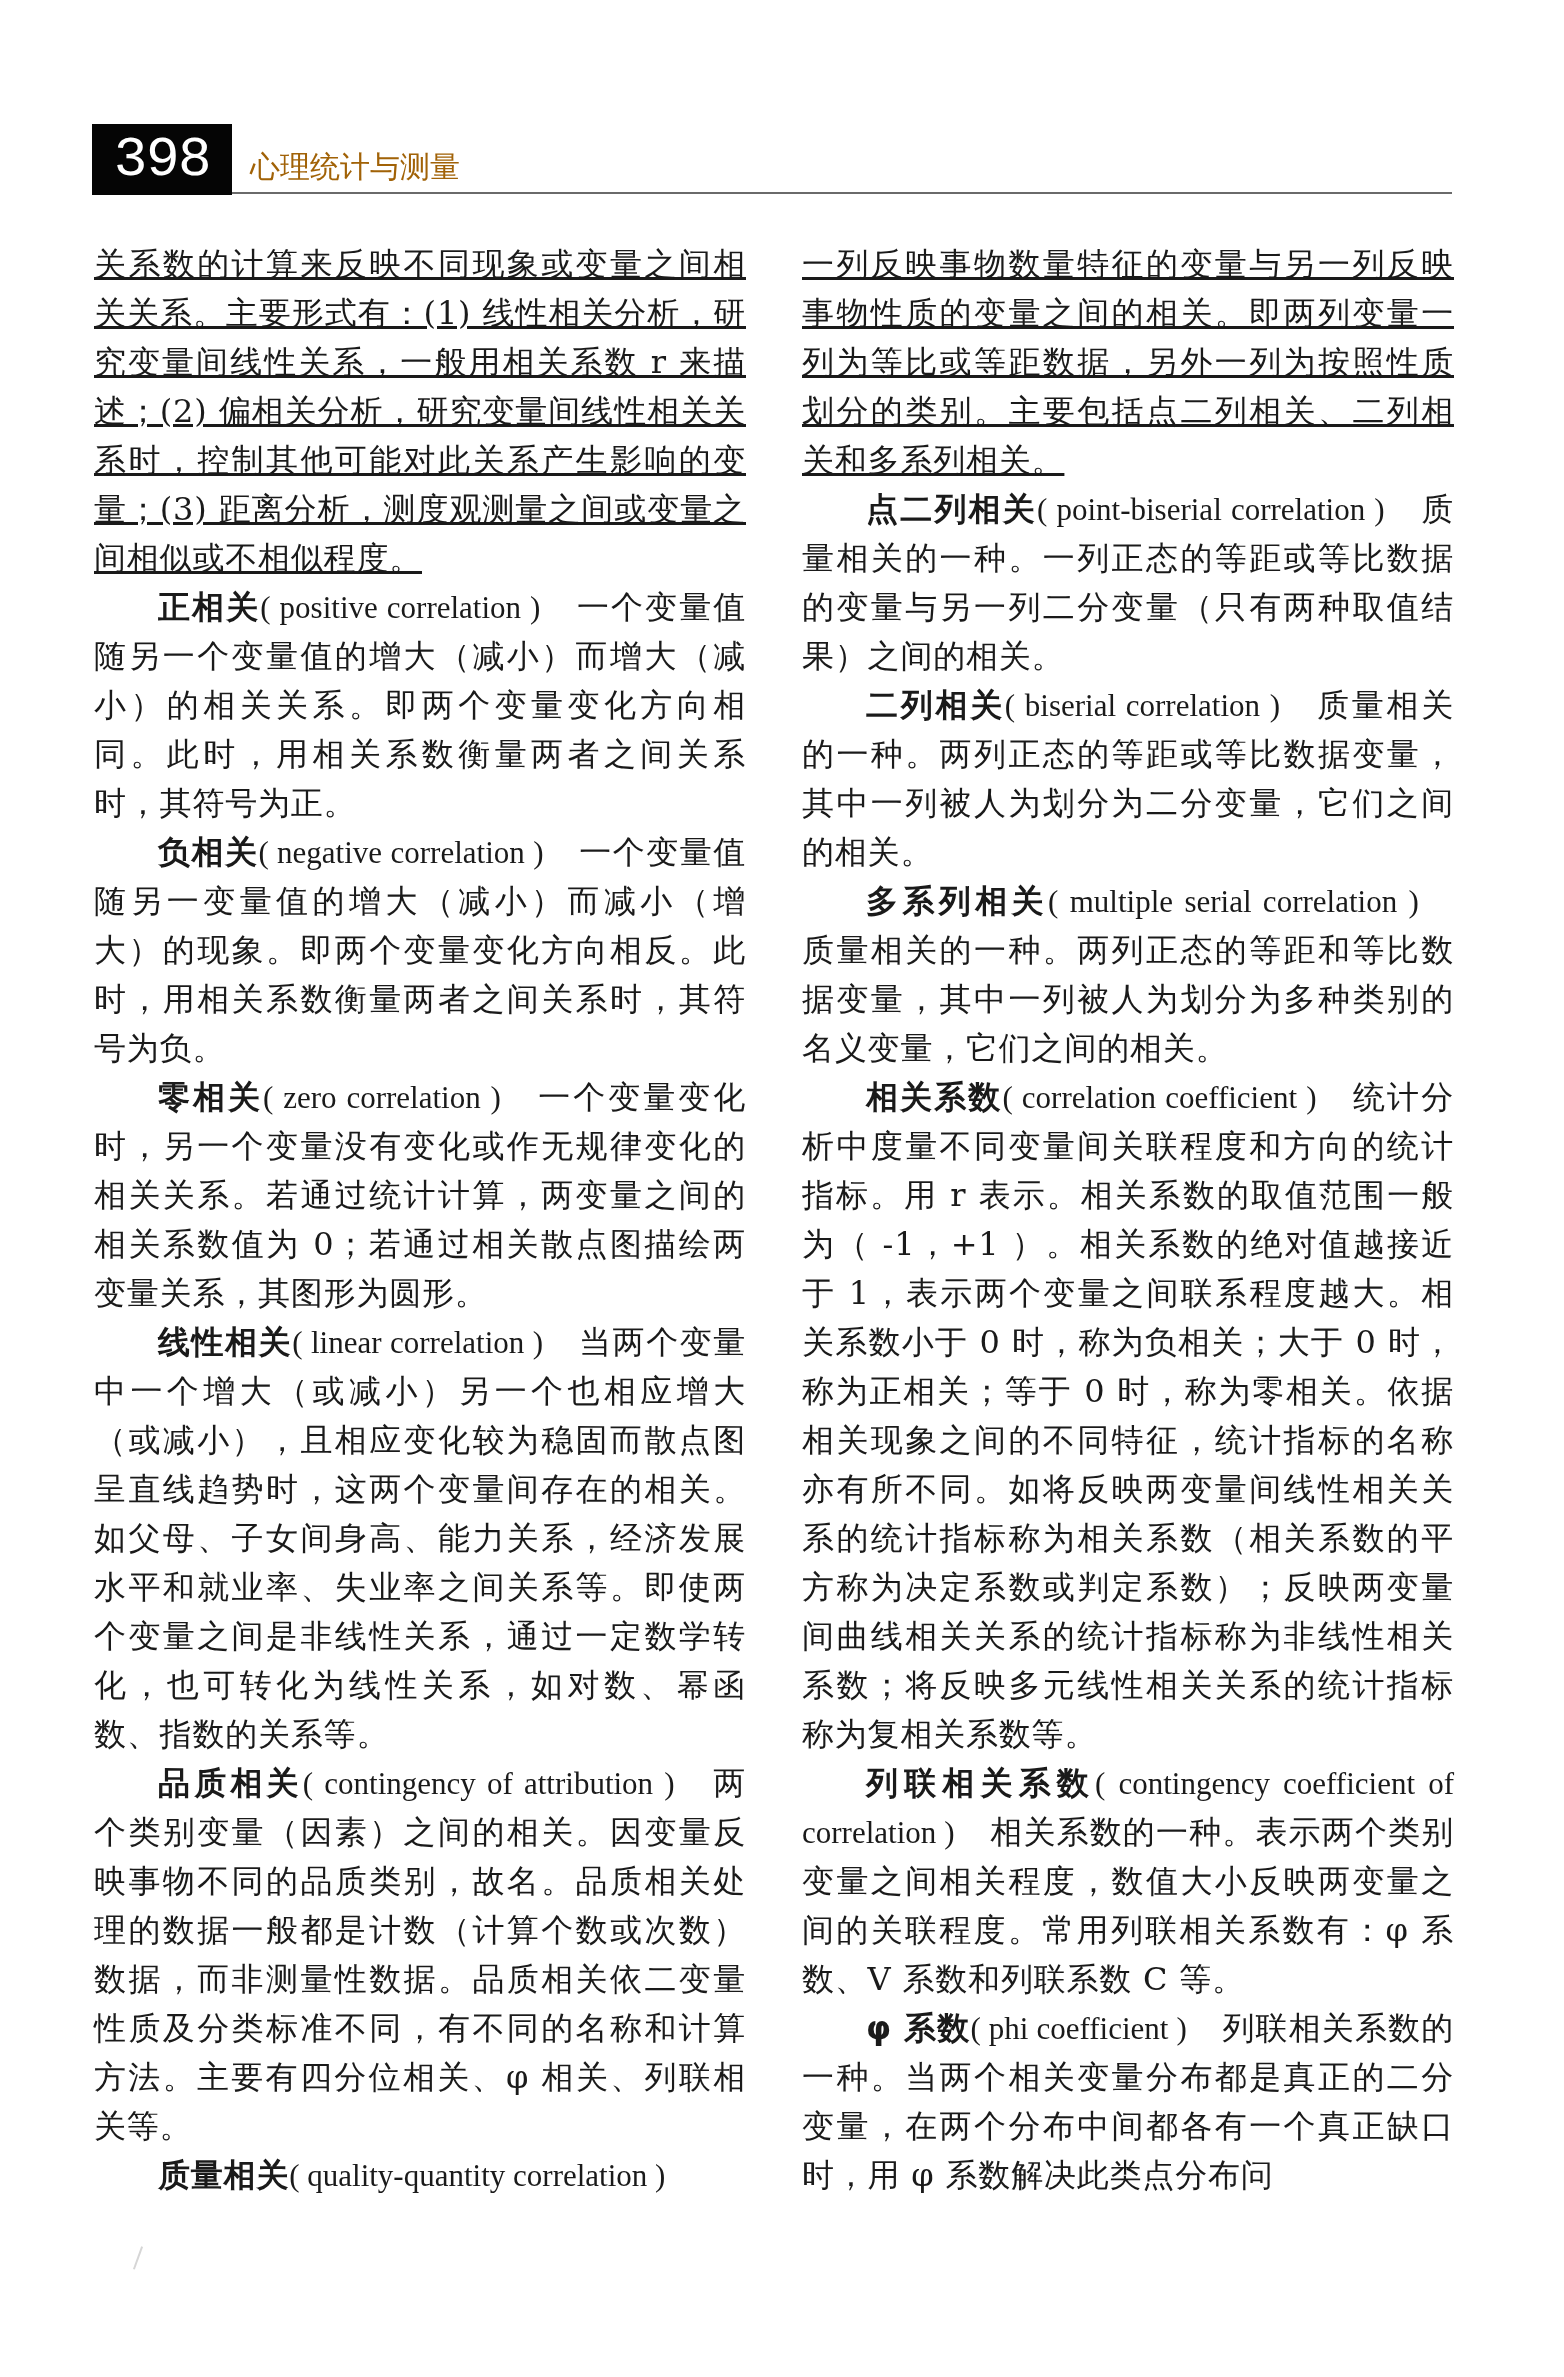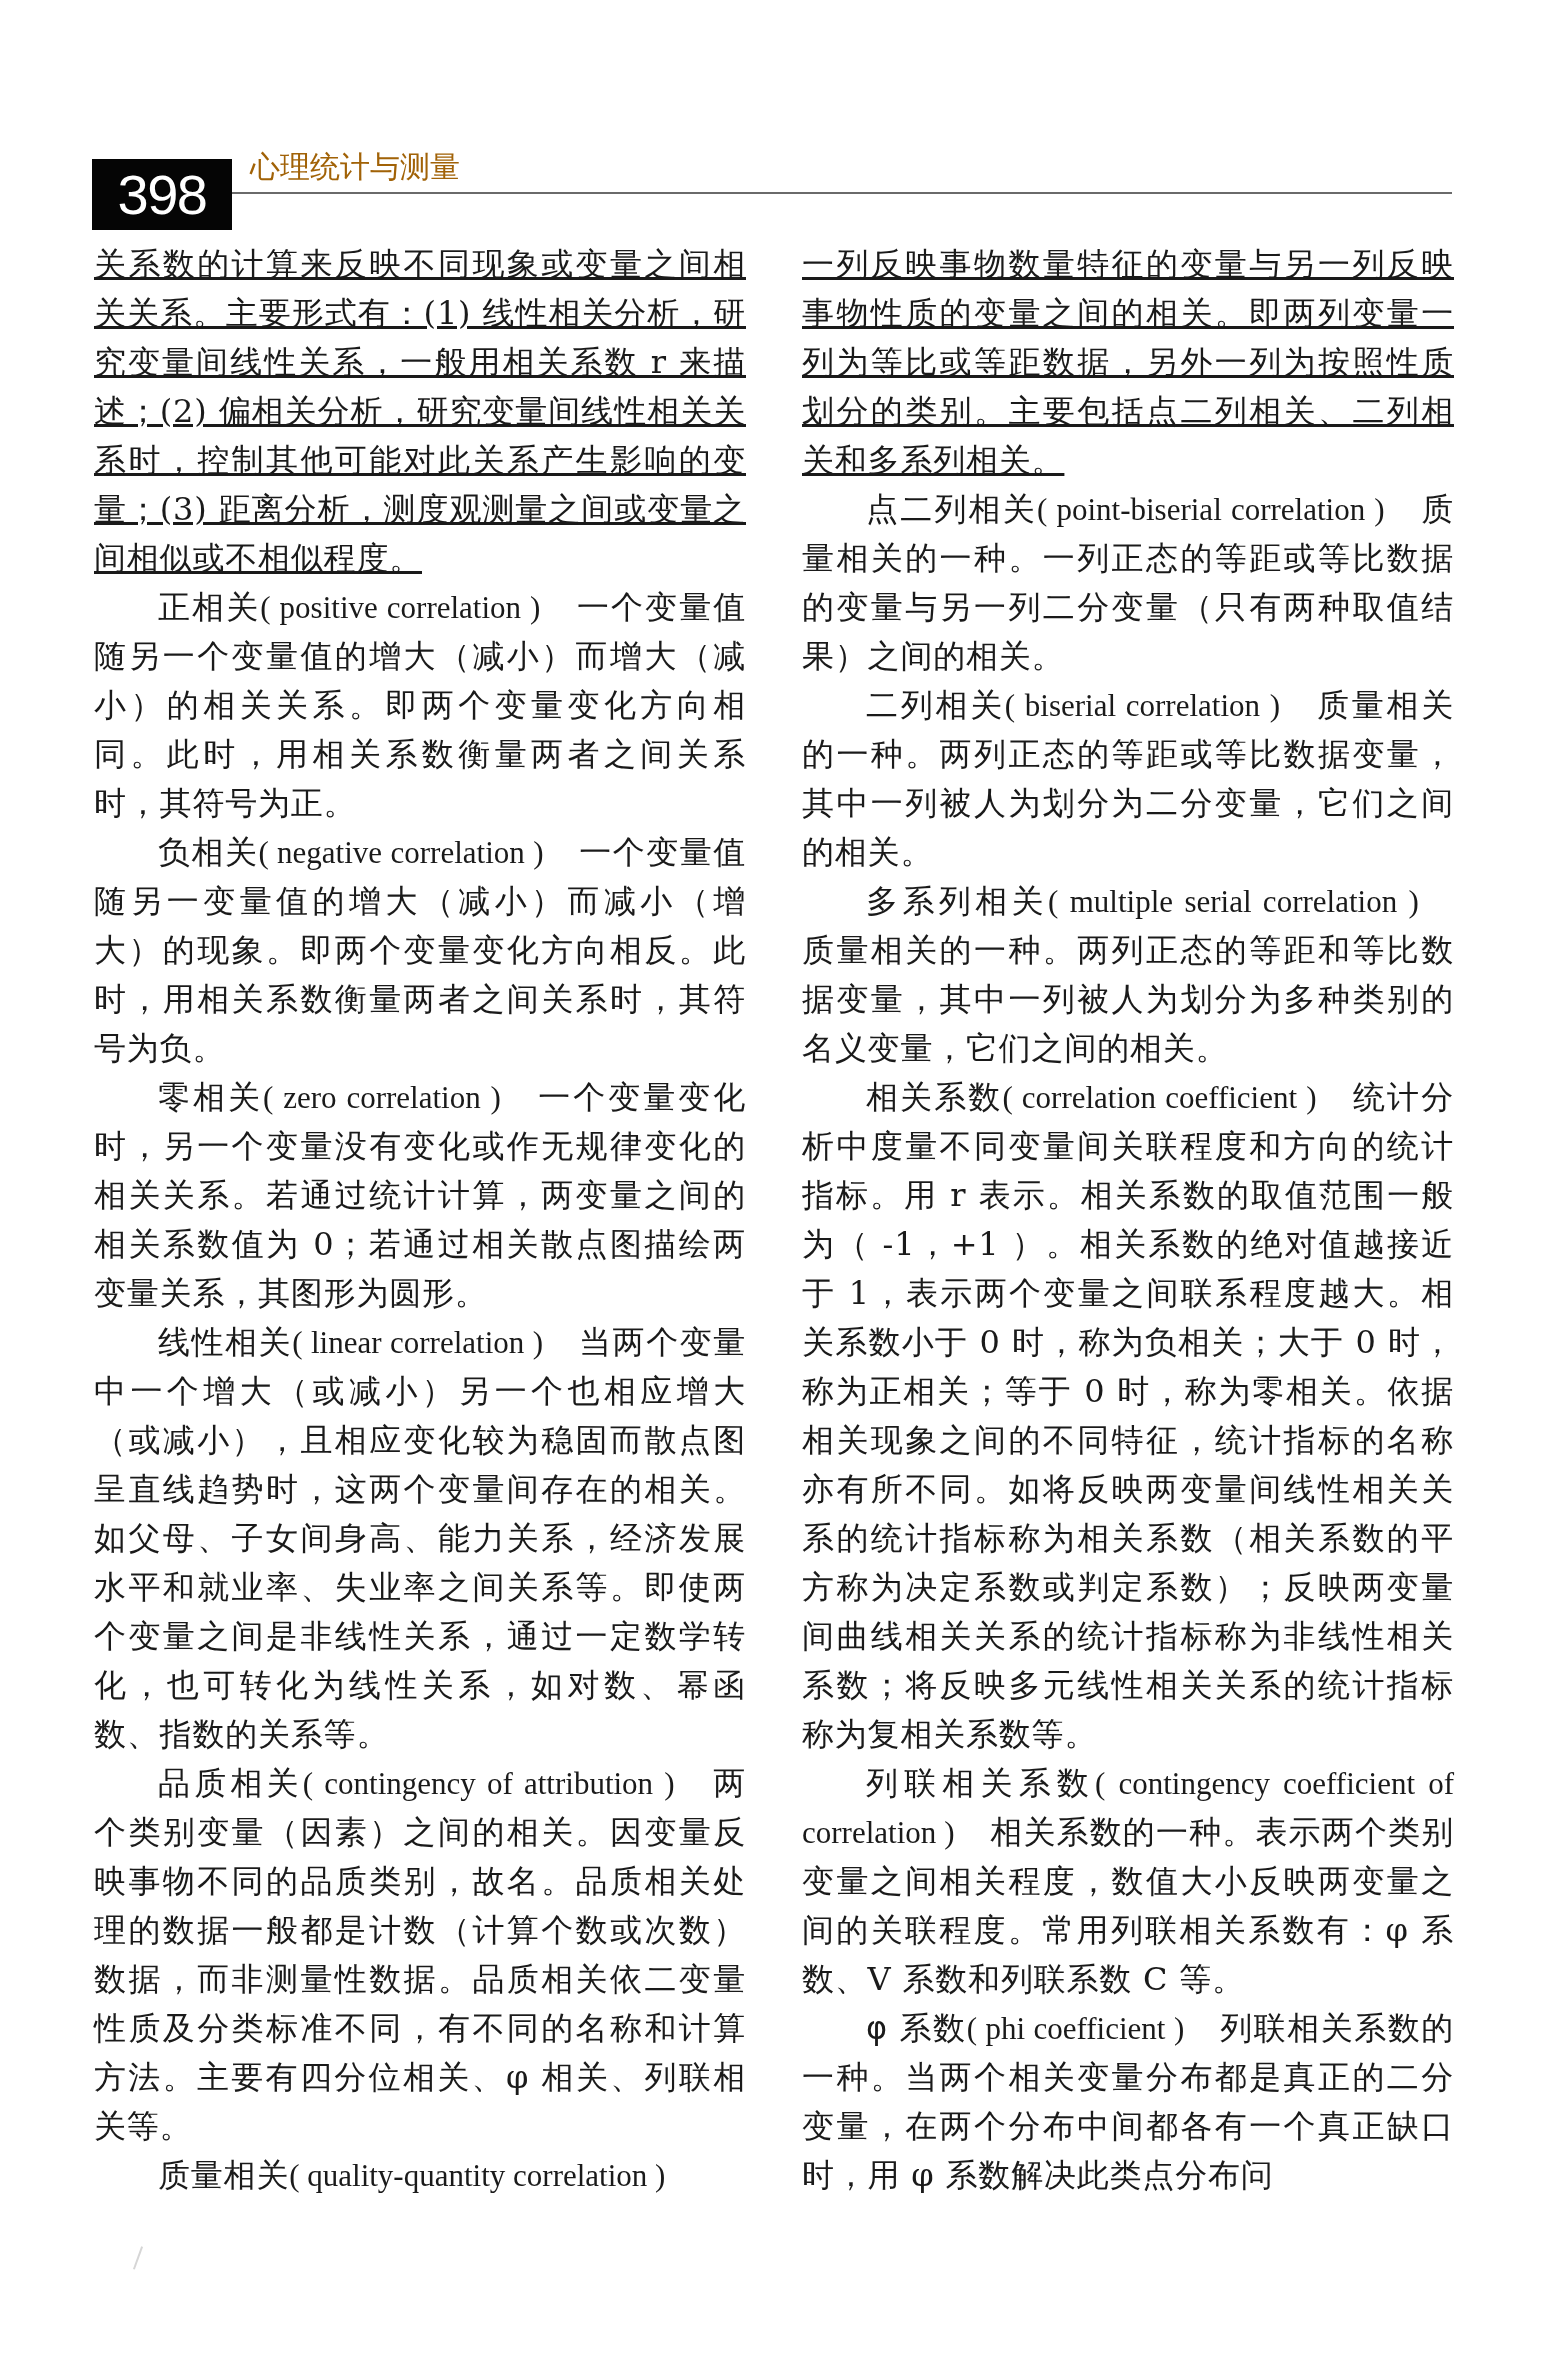--- a/index.html
+++ b/index.html
@@ -26,25 +26,24 @@
     position: absolute;
     left: 0;
     top: 0;
     width: 140px;
     height: 71px;
     background: #050505;
     color: #ffffff;
     display: flex;
     align-items: center;
     justify-content: center;
-    font-family: Liberation Sans, sans-serif;
+    font-family: Liberation Mono, monospace;
     font-size: 56px;
     letter-spacing: -1.5px;
     line-height: 1;
-    margin-top: 35px;
   }
   .running-title {
     position: absolute;
     left: 158px;
     top: 19.5px;
     font-size: 30px;
     line-height: 45px;
     font-family: "DejaVu Sans", "Liberation Sans", sans-serif;
     color: #a16207;
   }
@@ -71,21 +70,21 @@
   .para {
     margin: 0;
     text-indent: 0;
     text-decoration: underline;
   }
   .entry {
     margin: 0;
     text-indent: 2em;
   }
   .term {
-    font-weight: normal;
+    font-weight: bold;
     font-family: "DejaVu Sans", "Liberation Sans", sans-serif;
     margin-top: 20px;
   }
   .eng {
     font-family: "Liberation Serif", "DejaVu Serif", serif;
     font-size: 31px;
     letter-spacing: 0;
   }
   .gap {
     display: inline-block;

